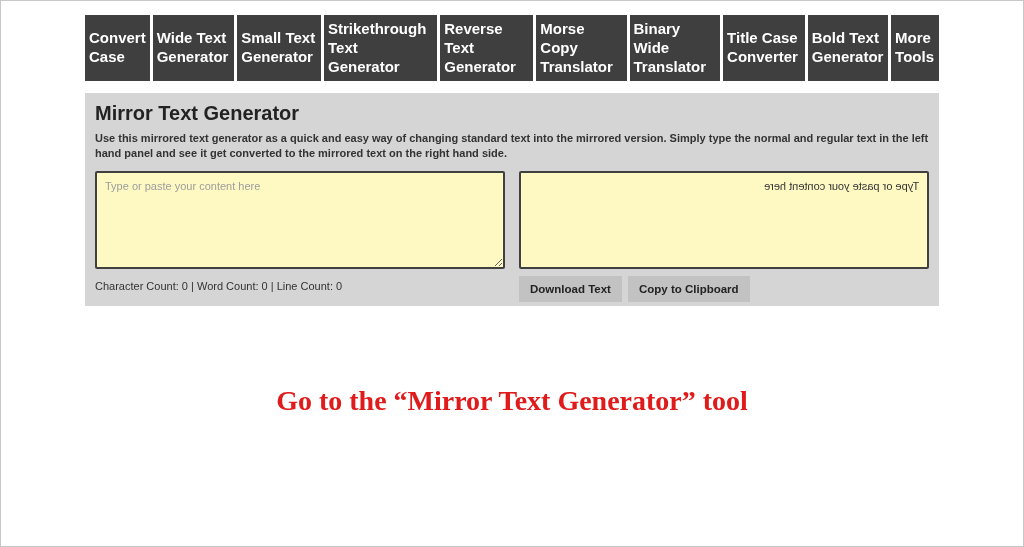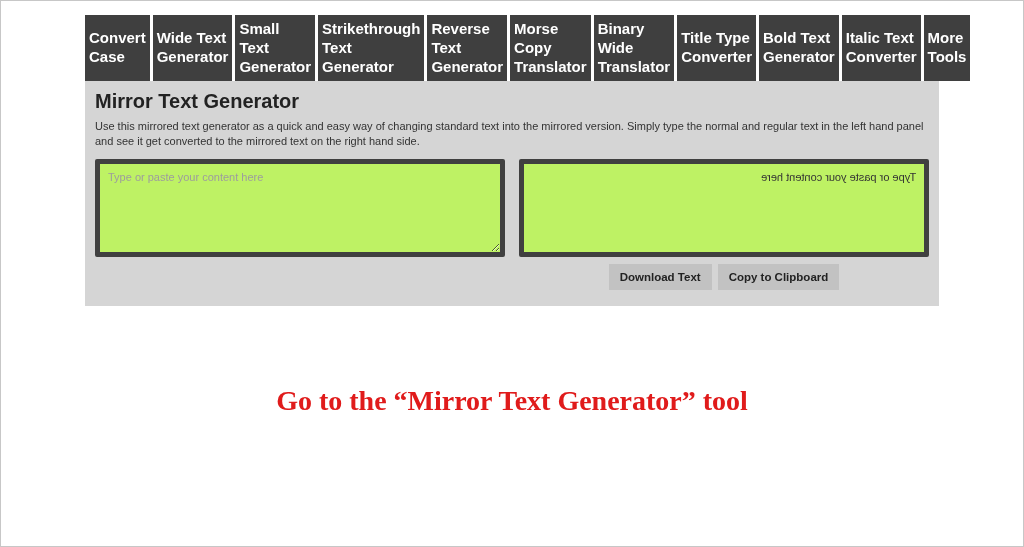--- a/index.html
+++ b/index.html
@@ -28,57 +28,59 @@
       padding: 5px 4px 5px 4px;
       line-height: 1.25;
       cursor: pointer;
       min-height: 32px;
       display: flex;
       align-items: center;
       justify-content: center;
     }
     .content {
       background: #d5d5d5;
-      padding: 9px 10px 16px 10px;
+      padding: 9px 10px 4px 10px;
+      margin-top: 12px;
     }
     h1 {
       font-size: 20px;
       font-weight: 700;
       color: #222;
       margin-bottom: 6px;
     }
     .desc {
       font-size: 11px;
       color: #333;
       line-height: 1.35;
       margin-bottom: 10px;
+      font-weight: bold;
     }
     .panes {
       display: flex;
       gap: 14px;
     }
     .pane {
       flex: 1 1 50%;
     }
     textarea, .mirror-box {
       width: 100%;
       height: 98px;
-      border: 5px solid #404040;
+      border: 2px solid #404040;
       border-radius: 2px;
-      background: #bef264;
+      background: #fef9c3;
       font-family: Verdana, Arial, sans-serif;
       font-size: 11px;
       padding: 7px 8px;
       color: #333;
       resize: both;
     }
     textarea::placeholder { color: #9d9d9d; }
     .mirror-box { direction: rtl; unicode-bidi: bidi-override; resize: none; height: 98px; overflow: auto; }
     .mirror-text { display:inline-block; transform: scaleX(-1); transform-origin: center; color:#333; }
-    .actions { margin-top: 7px; display: flex; gap: 6px; justify-content: center; }
+    .actions { margin-top: 7px; display: flex; gap: 6px; }
     .btn {
       background: #c2c2c2;
       border: none;
       font-size: 11.5px;
       font-weight: 700;
       color: #222;
       padding: 7px 11px;
       cursor: pointer;
     }
     .stats {
@@ -103,33 +105,37 @@
 <div class="page">
 
   <div class="nav">
     <div class="nav-item">Convert Case</div>
     <div class="nav-item">Wide Text Generator</div>
     <div class="nav-item">Small Text Generator</div>
     <div class="nav-item">Strikethrough Text Generator</div>
     <div class="nav-item">Reverse Text Generator</div>
     <div class="nav-item">Morse Copy Translator</div>
     <div class="nav-item">Binary Wide Translator</div>
-    <div class="nav-item">Title Type Converter</div>
+    <div class="nav-item">Title Case Converter</div>
     <div class="nav-item">Bold Text Generator</div>
-    <div class="nav-item">Italic Text Converter</div>
     <div class="nav-item">More Tools</div>
   </div>
 
   <div class="content">
     <h1>Mirror Text Generator</h1>
     <p class="desc">Use this mirrored text generator as a quick and easy way of changing standard text into the mirrored version. Simply type the normal and regular text in the left hand panel and see it get converted to the mirrored text on the right hand side.</p>
 
     <div class="panes">
       <div class="pane">
         <textarea placeholder="Type or paste your content here" style=""></textarea>
+        <div class="stats">
+          <span>Character Count</span>: <span>0</span> |
+          <span>Word Count</span>: <span>0</span> |
+          <span>Line Count</span>: <span>0</span>
+        </div>
       </div>
       <div class="pane">
         <div class="mirror-box">
           <span class="mirror-text">Type or paste your content here</span>
         </div>
         <div class="actions">
           <button class="btn">Download Text</button>
           <button class="btn">Copy to Clipboard</button>
         </div>
       </div>

